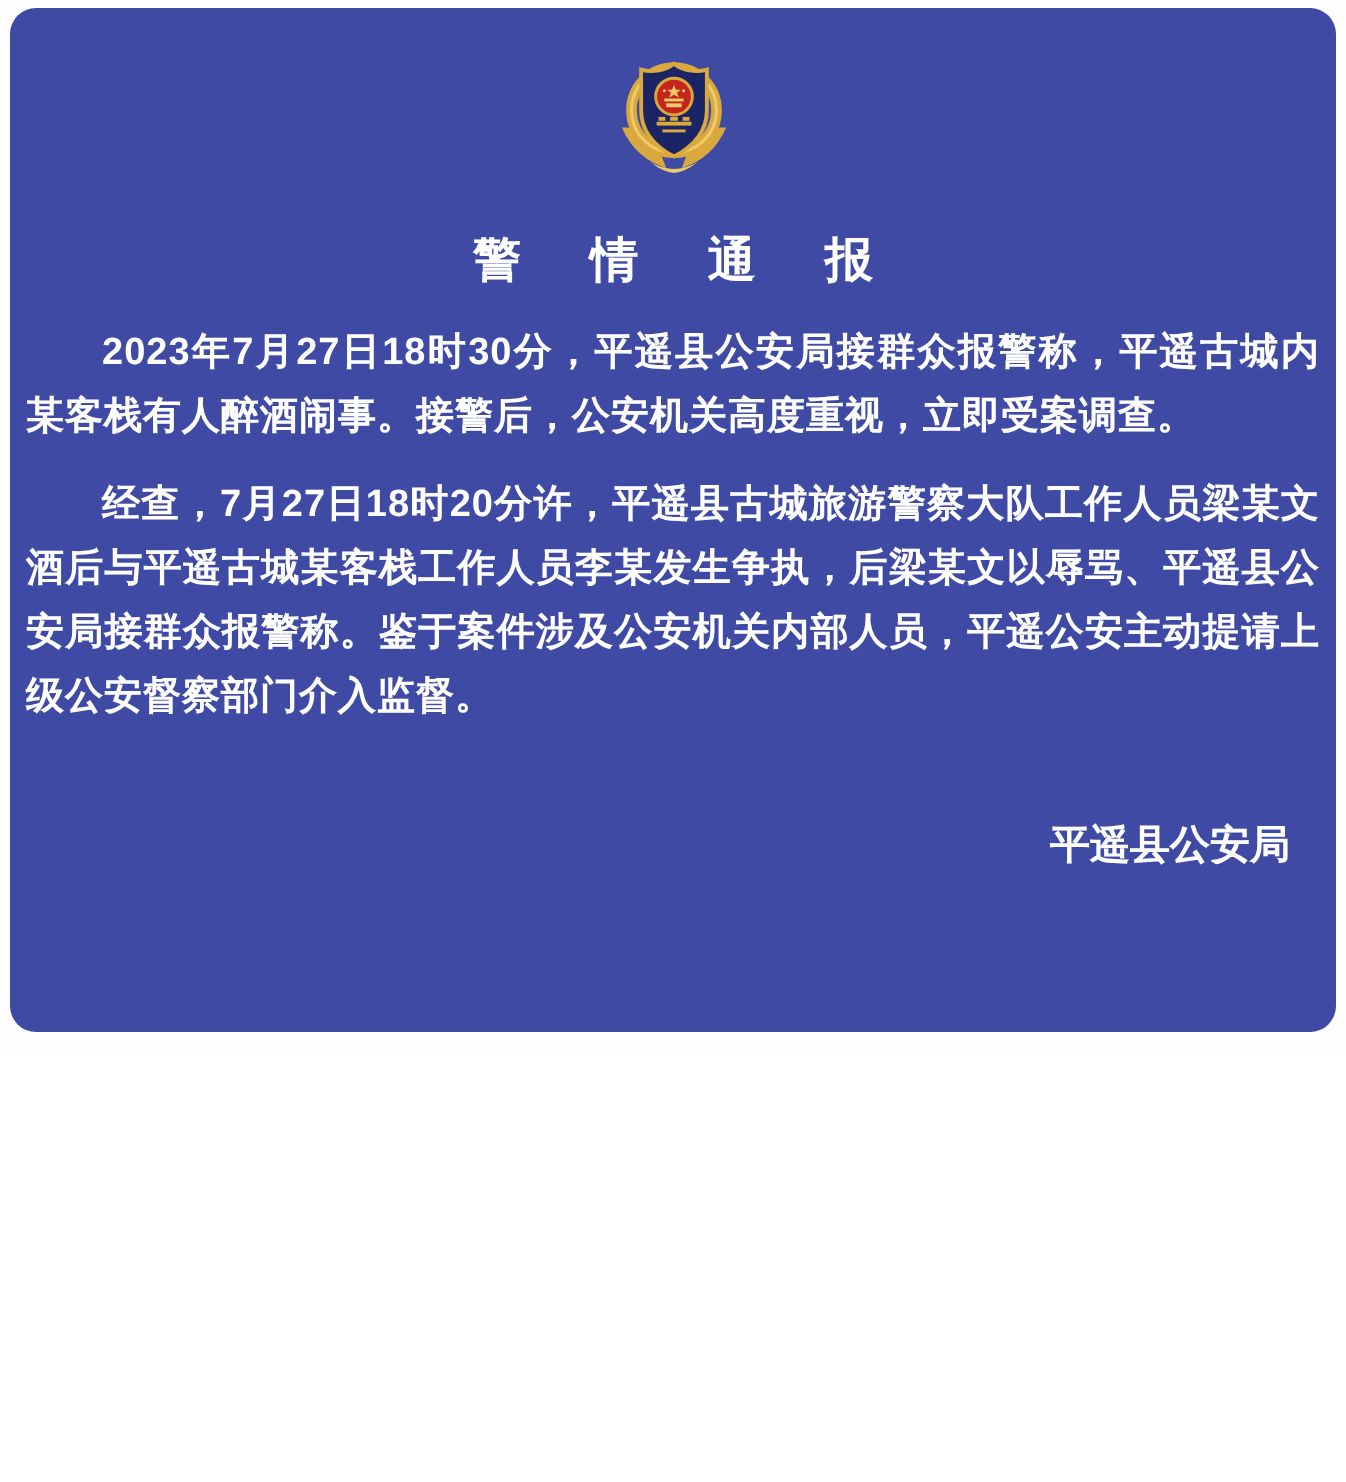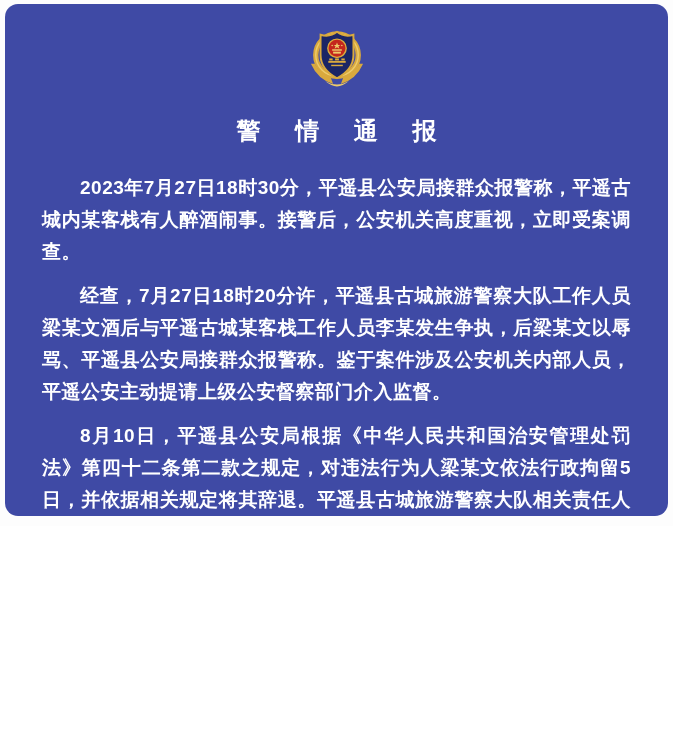--- a/index.html
+++ b/index.html
@@ -44,37 +44,37 @@
     margin: 26px 0 0 0;
     text-align: center;
     color: var(--text-white);
     font-size: 24px;
     font-weight: bold;
     letter-spacing: 14px;
     text-indent: 14px;
     line-height: 30px;
   }
   .body-text {
-    margin-top: 26px;
-    padding: 0 37px;
+    margin-top: 15px;
+    padding: 0 8px;
     color: var(--text-white);
     font-size: 19px;
     line-height: 32px;
     font-weight: 600;
     text-align: justify;
     letter-spacing: 0.5px;
   }
   .body-text p {
     margin: 0 0 12px 0;
     text-indent: 2em;
   }
   .signature {
     margin-top: 42px;
     padding-right: 23px;
-    text-align: center;
+    text-align: right;
     color: var(--text-white);
     font-size: 20px;
     line-height: 33px;
     font-weight: 600;
   }
 </style>
 </head>
 <body>
 
 <div class="page">
@@ -105,21 +105,20 @@
       <rect x="56" y="69" width="8" height="4" style="fill:var(--badge-gold,#D9A93E)"></rect>
       <rect x="69" y="69" width="7" height="4" style="fill:var(--badge-gold,#D9A93E)"></rect>
       <rect x="48" y="82" width="24" height="3" style="fill:var(--badge-gold,#D9A93E)"></rect>
     </svg>
 
     <h1 class="title">警 情 通 报</h1>
 
     <div class="body-text">
       <p>2023年7月27日18时30分，平遥县公安局接群众报警称，平遥古城内某客栈有人醉酒闹事。接警后，公安机关高度重视，立即受案调查。</p>
       <p>经查，7月27日18时20分许，平遥县古城旅游警察大队工作人员梁某文酒后与平遥古城某客栈工作人员李某发生争执，后梁某文以辱骂、平遥县公安局接群众报警称。鉴于案件涉及公安机关内部人员，平遥公安主动提请上级公安督察部门介入监督。</p>
-      <p>8月10日，平遥县公安局根据《中华人民共和国治安管理处罚法》第四十二条第二款之规定，对违法行为人梁某文依法行政拘留5日，并依据相关规定将其辞退。平遥县古城旅游警察大队相关责任人员因队伍管理不到位已进行问责处理。</p>
     </div>
 
     <div class="signature">
       <div>平遥县公安局</div>
     </div>
 
   </div>
 </div>
 
 </body></html>

